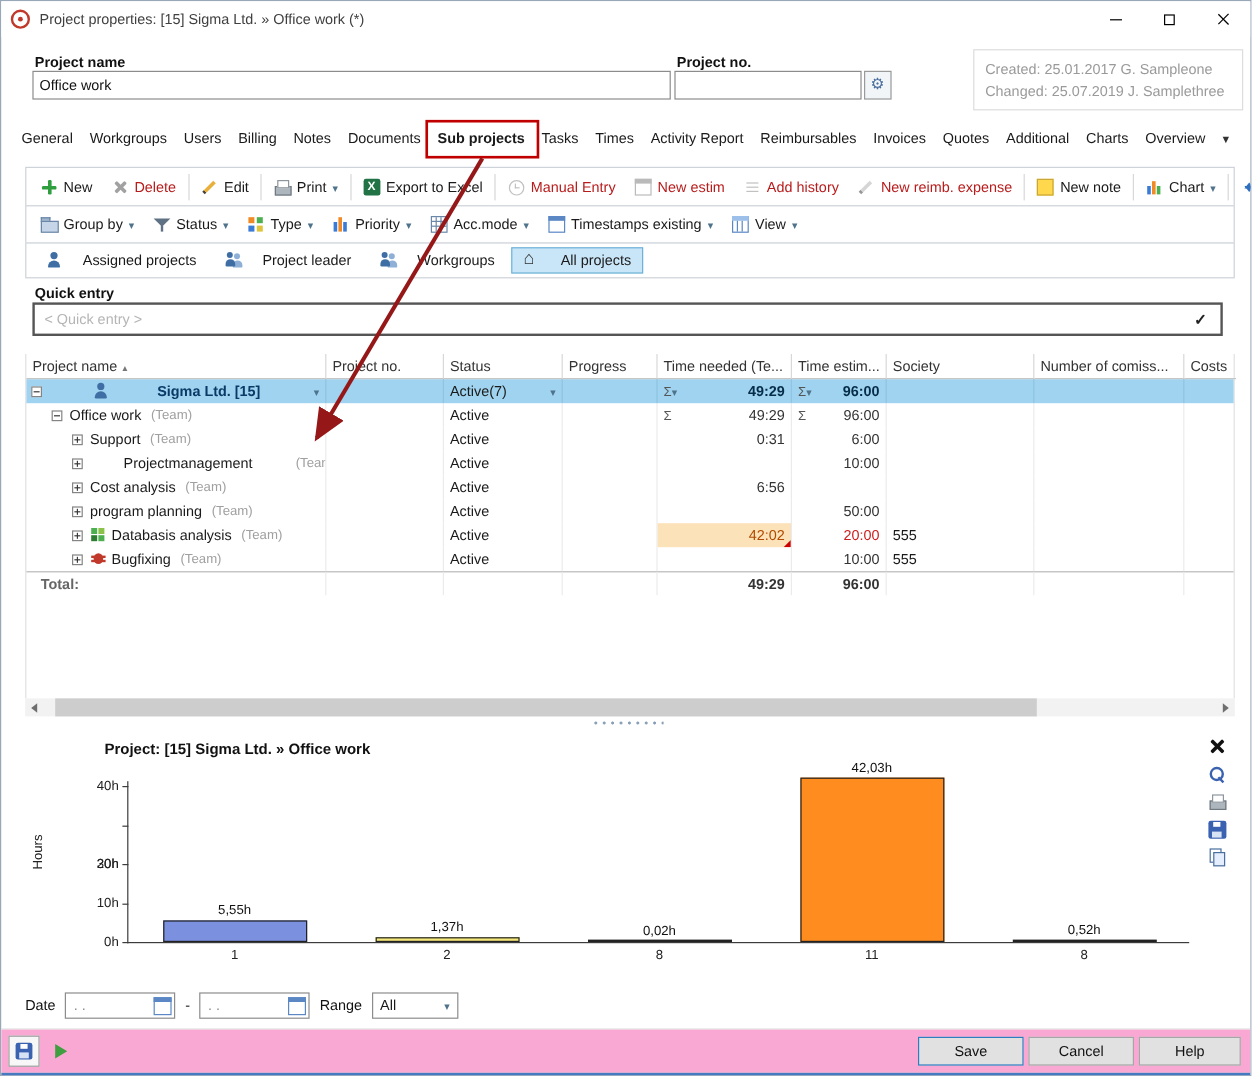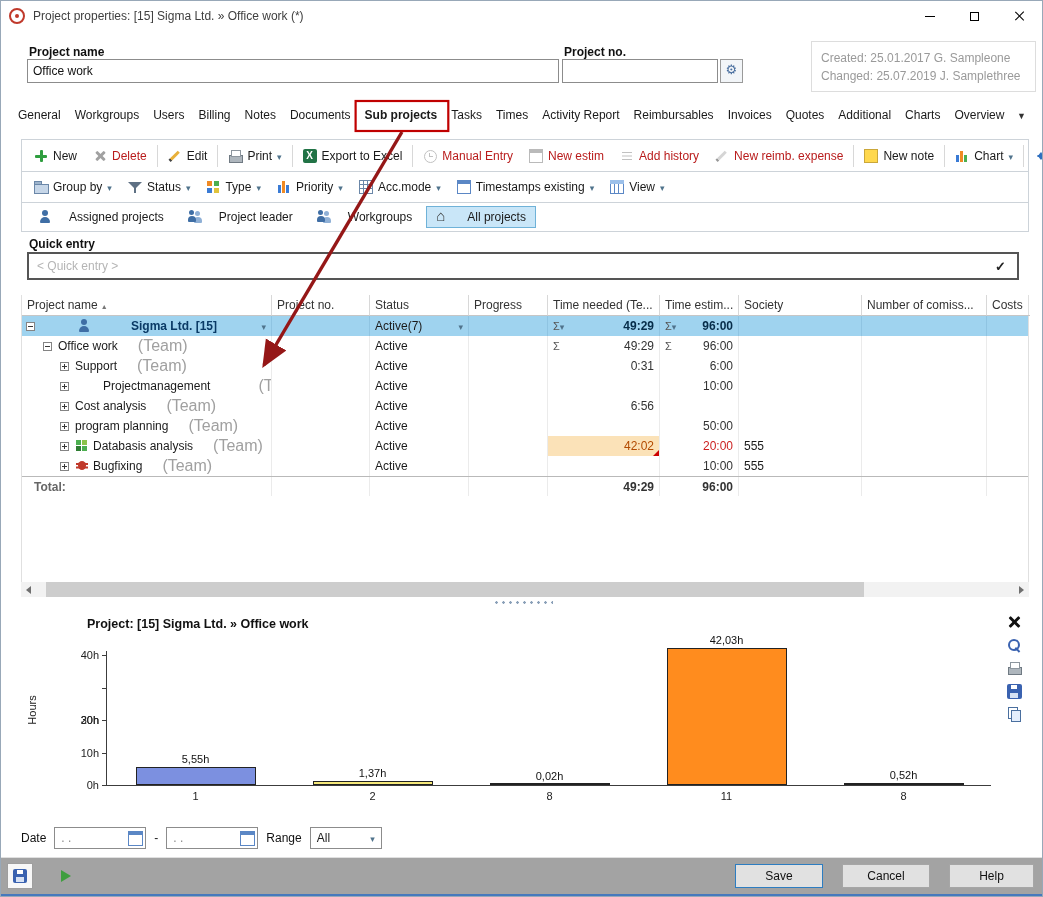--- a/index.html
+++ b/index.html
@@ -57,21 +57,21 @@
   #table{position:absolute;left:20px;top:294px;width:1008px;height:287px;background:#fff;border-left:1px solid #e0e0e0;border-right:1px solid #e0e0e0}
   #thead{display:flex;height:21px}
   .hcell{display:flex;align-items:center;border-right:1px solid #d8d8d8;border-bottom:1px solid #c6c6c6;padding:0 5px;color:#333;height:21px;white-space:nowrap;overflow:hidden;flex:none}
   .sort-asc-icon::before{content:"▲";font-size:7px;color:#777;margin-left:3px}
   .trow{display:flex;height:20px}
   .trow.selected{background:#9fd3ef}
   .trow.selected .tcell{border-right-color:#8fc4e2}
   .tcell{height:100%;display:flex;align-items:center;border-right:1px solid #ebebeb;padding:0 5px;overflow:hidden;white-space:nowrap;flex:none;position:relative}
   .tcell.last{border-right:none}
   .name-bold{font-weight:bold;color:#0a3a66}
-  .suffix{color:#a0a0a0;font-size:16px;margin-left:20px}
+  .suffix{color:#a0a0a0;font-size:11px;margin-left:8px}
   .sigma-icon::before{content:"Σ";color:#555;font-size:11px}
   .dd-icon::before{content:"▾";font-size:9px;color:#50738c}
   .dd-icon.right{margin-left:auto}
   .chev-icon::before{content:"▼";font-size:9px;color:#333}
   .val{margin-left:auto;color:#333}
   .bold-val{font-weight:bold;color:#062c49}
   .bold-val2{font-weight:bold;color:#333}
   .hl{background:#fbe2b8}
   .hl::after{content:"";position:absolute;right:0;bottom:0;border-bottom:6px solid #cc0000;border-left:6px solid transparent}
   .hl-val{color:#b24a00}
@@ -108,21 +108,21 @@
 
   
   #daterow{position:absolute;left:20px;top:826px;display:flex;align-items:center;column-gap:8px}
   .dlabel{color:#111}
   .dfield{display:inline-flex;align-items:center;border:1px solid #8c8c8c;height:22px;width:92px;background:#fff;padding:0 2px 0 6px}
   .dfield input{flex:1;width:50px;border:none;outline:none;font:12px "Liberation Sans",sans-serif;color:#888}
   .dfield input::placeholder{color:#8a8a8a}
   #range-select{display:inline-flex;align-items:center;border:1px solid #8c8c8c;height:22px;width:72px;background:#fff;padding:0 6px;column-gap:6px}
   #range-select .dd-icon{margin-left:auto}
   #footer-sep{position:absolute;left:0;top:856px;width:100%;height:1px;background:#e0e0e0}
-  #footer{position:absolute;left:0;top:857px;width:100%;height:36px;background:#a3a3a3;display:flex;align-items:center;padding:0 6px;column-gap:19px}
+  #footer{position:absolute;left:0;top:857px;width:100%;height:36px;background:#f9a8d4;display:flex;align-items:center;padding:0 6px;column-gap:4px}
   .fbtn-ic{width:26px;height:26px;display:flex;align-items:center;justify-content:center;border:1px solid #9e9e9e;background:#f7f7f7}
   .fbtn-ic.noborder{border-color:transparent;background:transparent}
   .fspacer{flex:1}
   .btn{width:88px;height:24px;background:#e1e1e1;border:1px solid #a6a6a6;font:12px "Liberation Sans",sans-serif;color:#111}
   #btn-save{border:1px solid #2d7dc1}
   #btn-help{width:85px;margin-right:2px}
   #bottom-strip{position:absolute;left:0;top:893px;width:100%;height:4px;background:#4679bd}
 
   
   #annotation{position:absolute;left:0;top:0;pointer-events:none;z-index:60}

